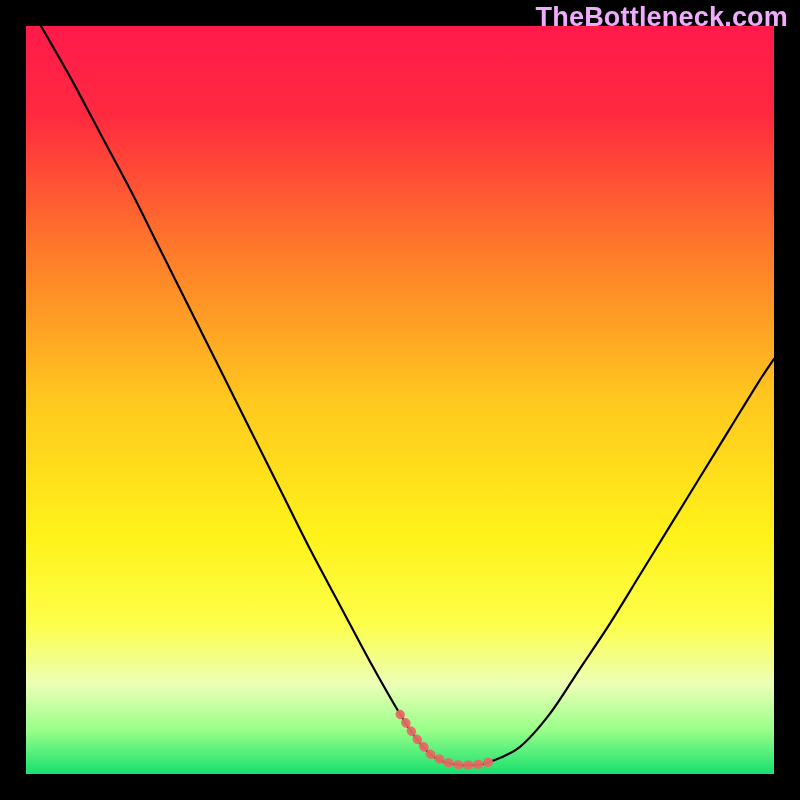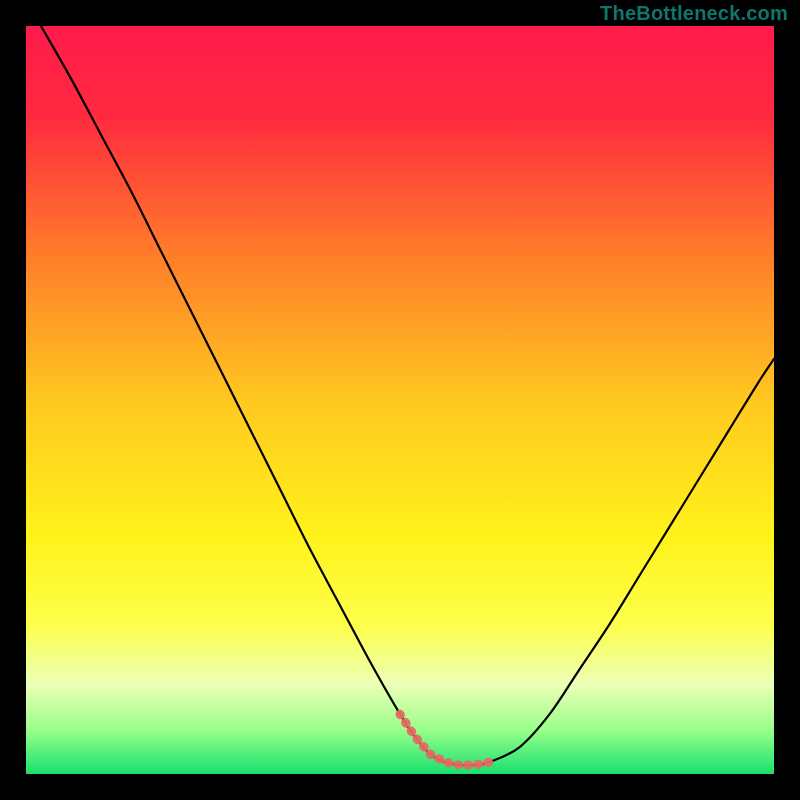--- a/index.html
+++ b/index.html
@@ -26,23 +26,23 @@
   }
   .gradient {
     position: absolute;
     inset: 0;
   }
   .watermark {
     position: absolute;
     top: 2px;
     right: 12px;
     font-family: Arial, Helvetica, sans-serif;
-    font-size: 20px;
+    font-size: 27px;
     font-weight: 700;
-    color: #0f766e;
+    color: #f0abfc;
     letter-spacing: 0.2px;
     user-select: none;
   }
   svg.curve {
     position: absolute;
     inset: 0;
   }
 </style>
 </head>
 <body>

